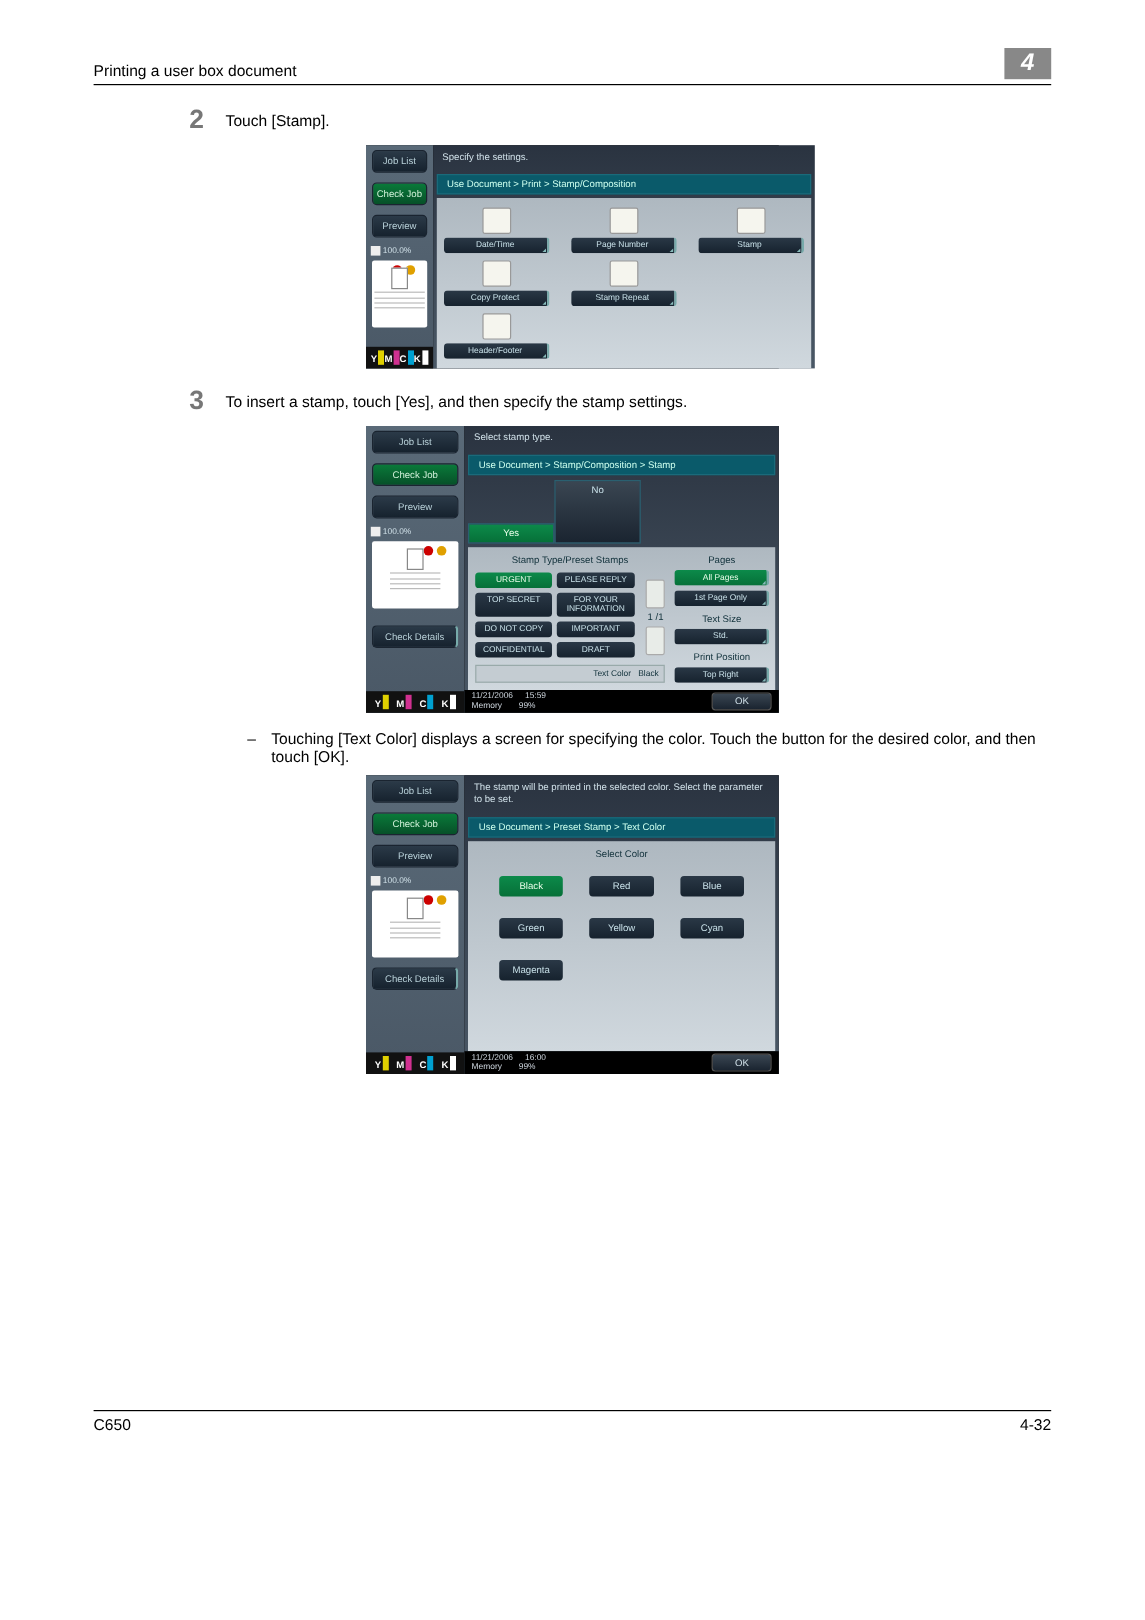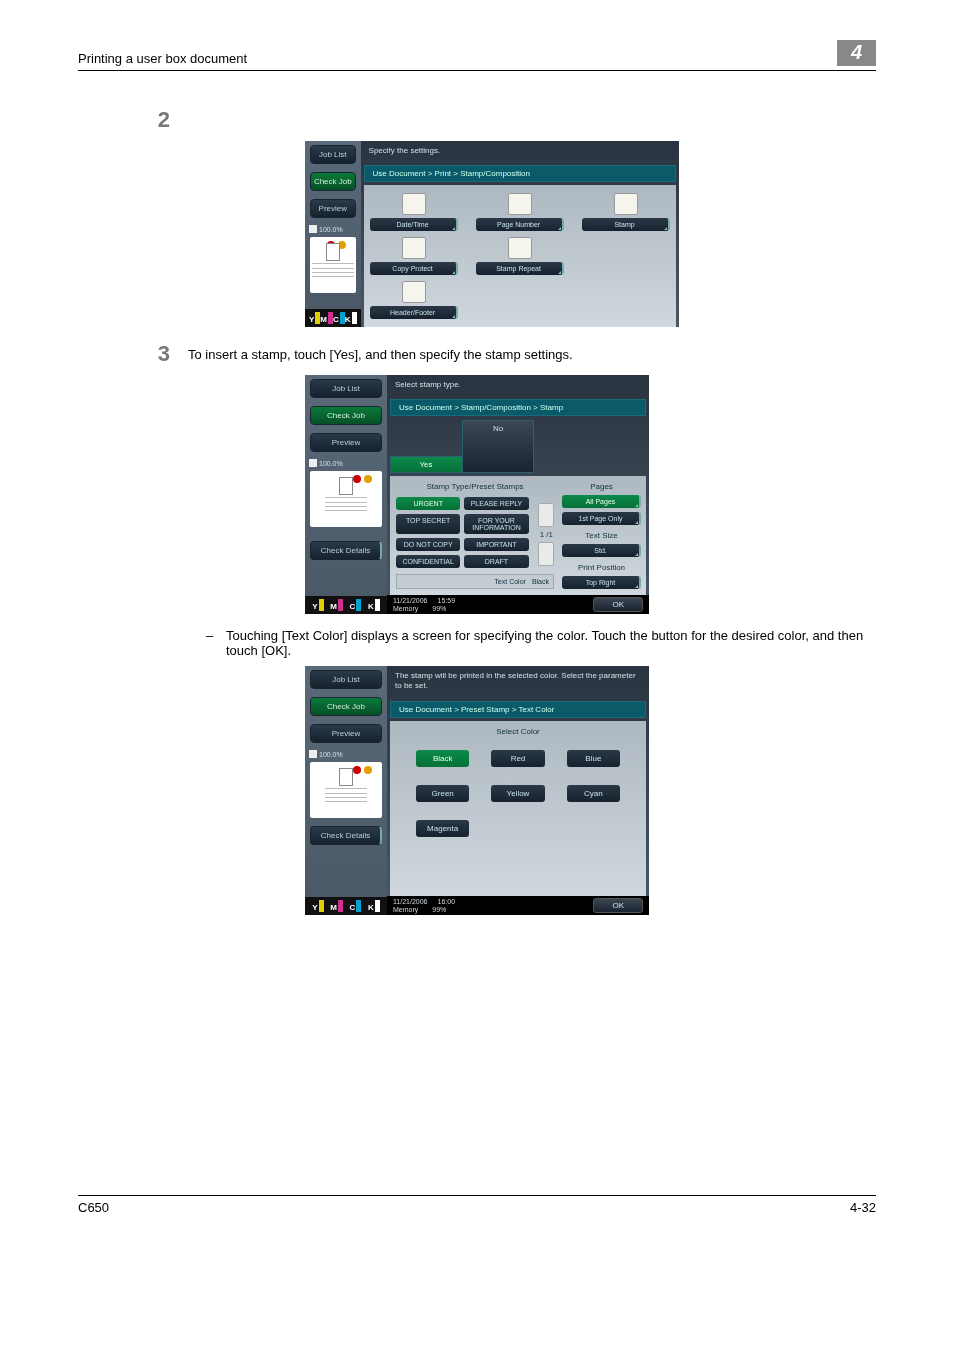--- a/index.html
+++ b/index.html
@@ -1,18 +1,18 @@
 <!DOCTYPE html>
 <html><head>
 <meta charset="utf-8">
 <style>
   * { box-sizing: border-box; margin: 0; padding: 0; }
   body { font-family: Arial, sans-serif; background: #fff; width: 954px; margin: 0 auto; font-size: 13px; color: #000; }
   .page { padding: 40px 78px 40px 78px; position: relative; }
-  .header-row { display: flex; justify-content: space-between; align-items: flex-end; border-bottom: 1px solid #000; padding-bottom: 4px; margin-bottom: 36px; gap: 20px; }
+  .header-row { display: flex; justify-content: space-between; align-items: flex-end; border-bottom: 1px solid #000; padding-bottom: 4px; margin-bottom: 16px; gap: 20px; }
   .header-title { font-size: 13px; }
   .chapter-tab { background: #888; color: #fff; font-weight: bold; font-style: italic; font-size: 20px; padding: 0 14px 2px 14px; line-height: 24px; }
   .step-row { display: flex; align-items: flex-start; margin: 10px 0 6px 0; }
   .step-num { width: 110px; text-align: right; font-size: 22px; font-weight: bold; color: #777; font-family: Arial, sans-serif; padding-right: 18px; }
   .step-text { flex: 1; padding-top: 6px; font-size: 13px; }
   .sub-row { display: flex; margin-left: 128px; align-items: flex-start; margin-top: 2px; }
   .dash { width: 20px; text-align: left; }
   .sub-text { flex: 1; }
   .screenshot-wrap { display: flex; justify-content: center; margin: 8px 0 14px 0; }
   .panel { width: 344px; background: #000; display: flex; flex-direction: column; }
@@ -82,20 +82,21 @@
 <body>
 
 <div class="page">
   <div class="header-row">
     <span class="header-title">Printing a user box document</span>
     <span class="chapter-tab">4</span>
   </div>
 
   <div class="step-row">
     <div class="step-num">2</div>
+    <div class="step-text">Touch [Stamp].</div>
   </div>
 
   <div class="screenshot-wrap">
     <div class="panel">
       <div class="panel-body">
         <div class="sidebar">
           <div class="side-btn">Job List</div>
           <div class="side-btn green">Check Job</div>
           <div class="side-btn">Preview</div>
           <div class="zoom-row">

